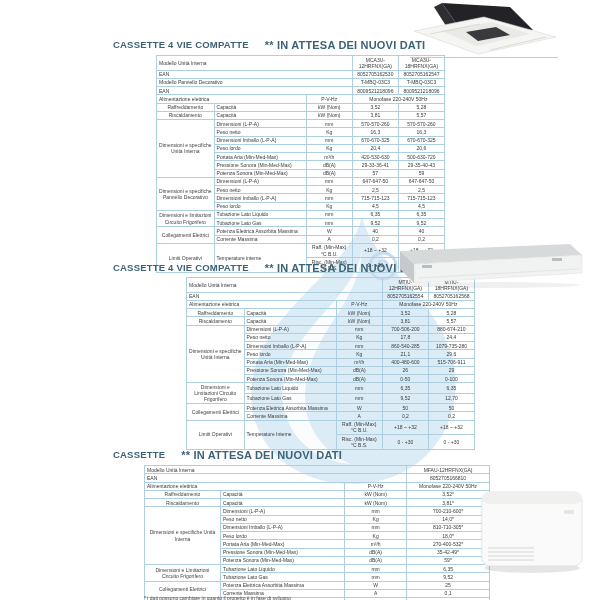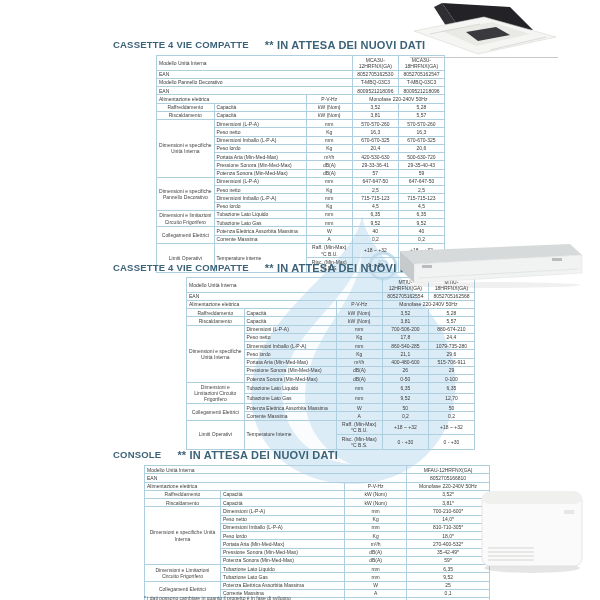--- a/index.html
+++ b/index.html
@@ -350,21 +350,21 @@
     <ellipse cx="100" cy="45" rx="88" ry="3" fill="#000" opacity="0.06"></ellipse>
     <polygon points="8,11 178,4 190,15 22,24" fill="#d7dadb"></polygon>
     <polygon points="22,24 190,15 190,33 22,43" fill="#f1f2f2" stroke="#dedede" stroke-width="0.5"></polygon>
     <polygon points="8,11 22,24 22,43 8,29" fill="#c6cacc"></polygon>
     <line x1="26" y1="38" x2="186" y2="29" stroke="#e0e1e1" stroke-width="0.8"></line>
     <rect x="30" y="25" width="10" height="3" fill="#b9bdbf"></rect>
     <rect x="160" y="18" width="10" height="3" fill="#b9bdbf"></rect>
   </svg>
 
   <div class="sec-title" style="left:113px;top:449px;">
-    <span>CONSOLE</span>
+    <span>CASSETTE</span>
     <span class="note">** IN ATTESA DEI NUOVI DATI</span>
   </div>
   <table class="spec" id="t3">
     <colgroup>
         <col style="width:22%">
         <col style="width:36%">
         <col style="width:18%">
         <col style="width:24%">
       </colgroup>
   <tbody>

